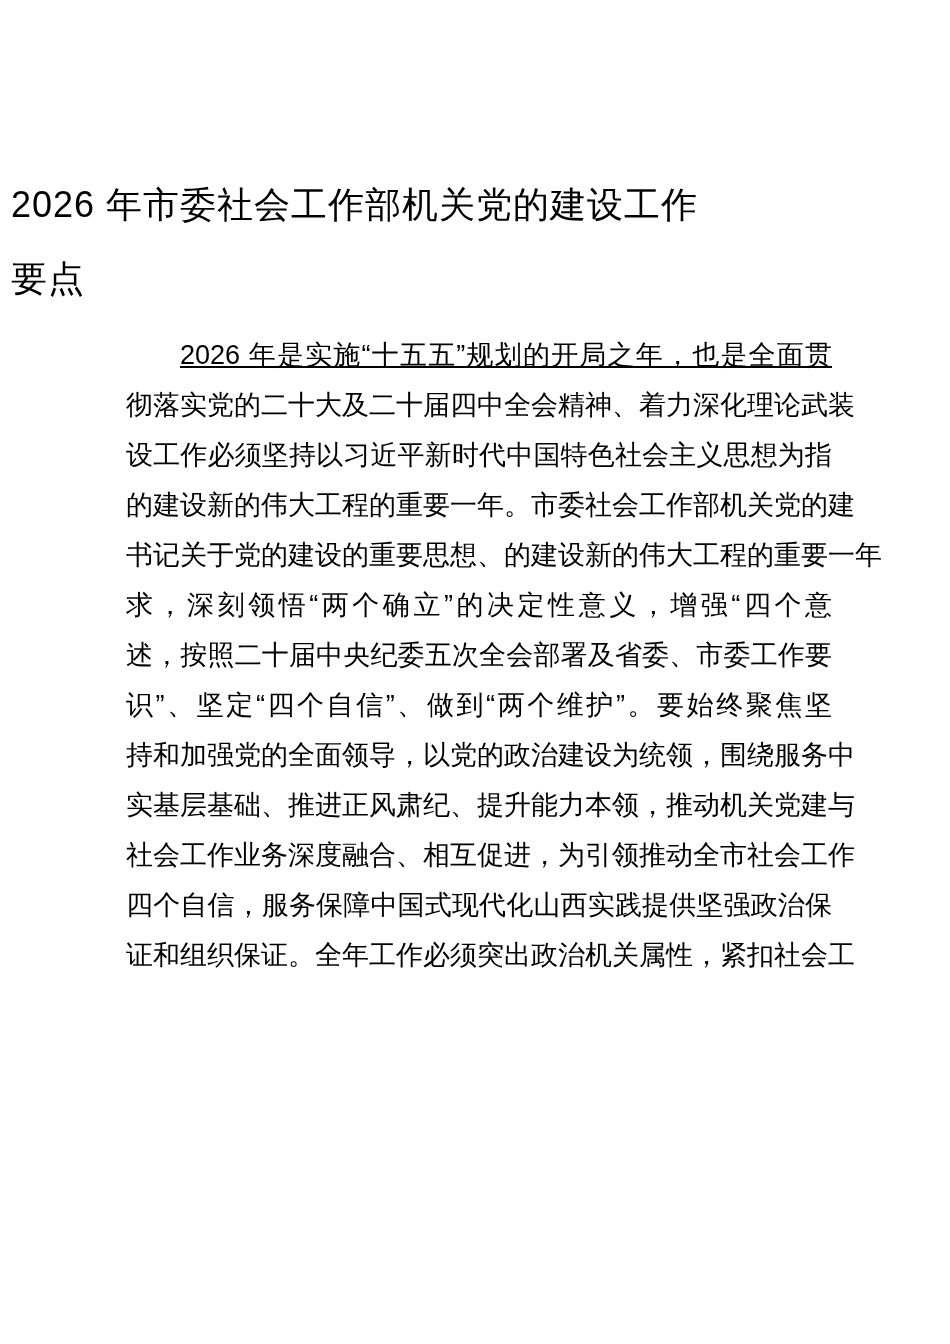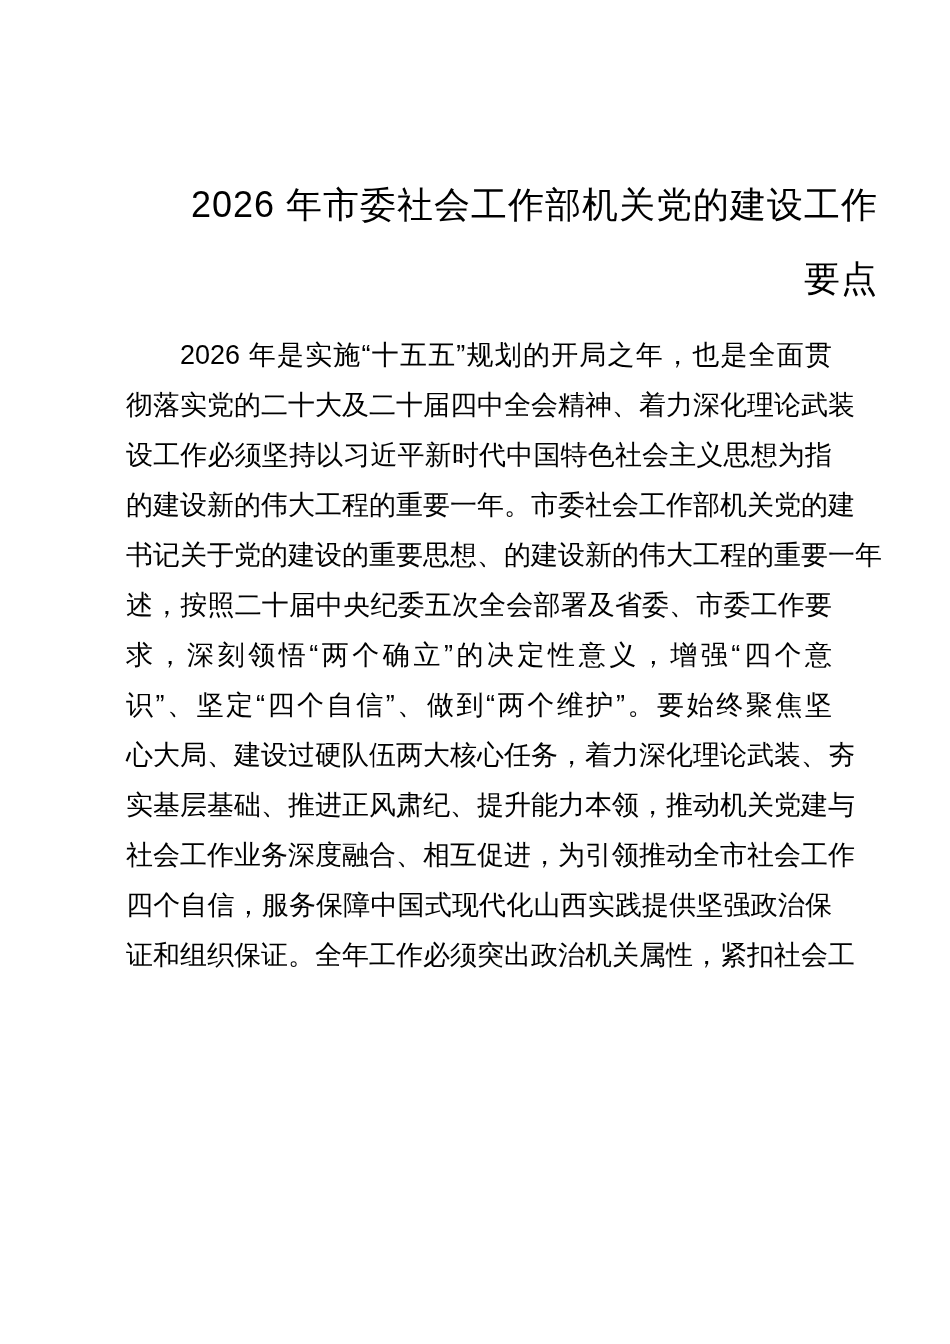--- a/index.html
+++ b/index.html
@@ -16,23 +16,23 @@
   }
   .page {
     position: relative;
     width: 950px;
     height: 1344px;
     background: #ffffff;
   }
   .doc-title {
     position: absolute;
     top: 168px;
-    left: 0;
+    left: 11px;
     width: 878px;
-    text-align: right;
+    text-align: left;
     font-size: 36px;
     font-weight: 400;
     line-height: 74px;
     letter-spacing: 1px;
   }
   .title-line {
     height: 74px;
   }
   .doc-body {
     position: absolute;
@@ -45,41 +45,42 @@
   .body-line {
     height: 50px;
     line-height: 50px;
     white-space: nowrap;
     text-align: justify;
     text-align-last: justify;
     overflow: visible;
   }
   .body-line.indent {
     text-indent: 54px;
+    text-decoration: underline;
   }
 </style>
 </head>
 <body>
 
 <div class="page">
 
   <div class="doc-title">
       <div class="title-line">2026 年市委社会工作部机关党的建设工作</div>
       <div class="title-line">要点</div>
     </div>
 
   <div class="doc-body">
       <div class="body-line indent">2026 年是实施“十五五”规划的开局之年，也是全面贯</div>
       <div class="body-line">彻落实党的二十大及二十届四中全会精神、着力深化理论武装</div>
       <div class="body-line">设工作必须坚持以习近平新时代中国特色社会主义思想为指</div>
       <div class="body-line">的建设新的伟大工程的重要一年。市委社会工作部机关党的建</div>
       <div class="body-line">书记关于党的建设的重要思想、的建设新的伟大工程的重要一年</div>
+      <div class="body-line">求，深刻领悟“两个确立”的决定性意义，增强“四个意</div>
       <div class="body-line">述，按照二十届中央纪委五次全会部署及省委、市委工作要</div>
-      <div class="body-line">求，深刻领悟“两个确立”的决定性意义，增强“四个意</div>
       <div class="body-line">识”、坚定“四个自信”、做到“两个维护”。要始终聚焦坚</div>
-      <div class="body-line">心大局、建设过硬队伍两大核心任务，着力深化理论武装、夯</div>
+      <div class="body-line">持和加强党的全面领导，以党的政治建设为统领，围绕服务中</div>
       <div class="body-line">实基层基础、推进正风肃纪、提升能力本领，推动机关党建与</div>
       <div class="body-line">社会工作业务深度融合、相互促进，为引领推动全市社会工作</div>
       <div class="body-line">四个自信，服务保障中国式现代化山西实践提供坚强政治保</div>
       <div class="body-line">证和组织保证。全年工作必须突出政治机关属性，紧扣社会工</div>
     </div>
 
 </div>
 
 </body></html>

